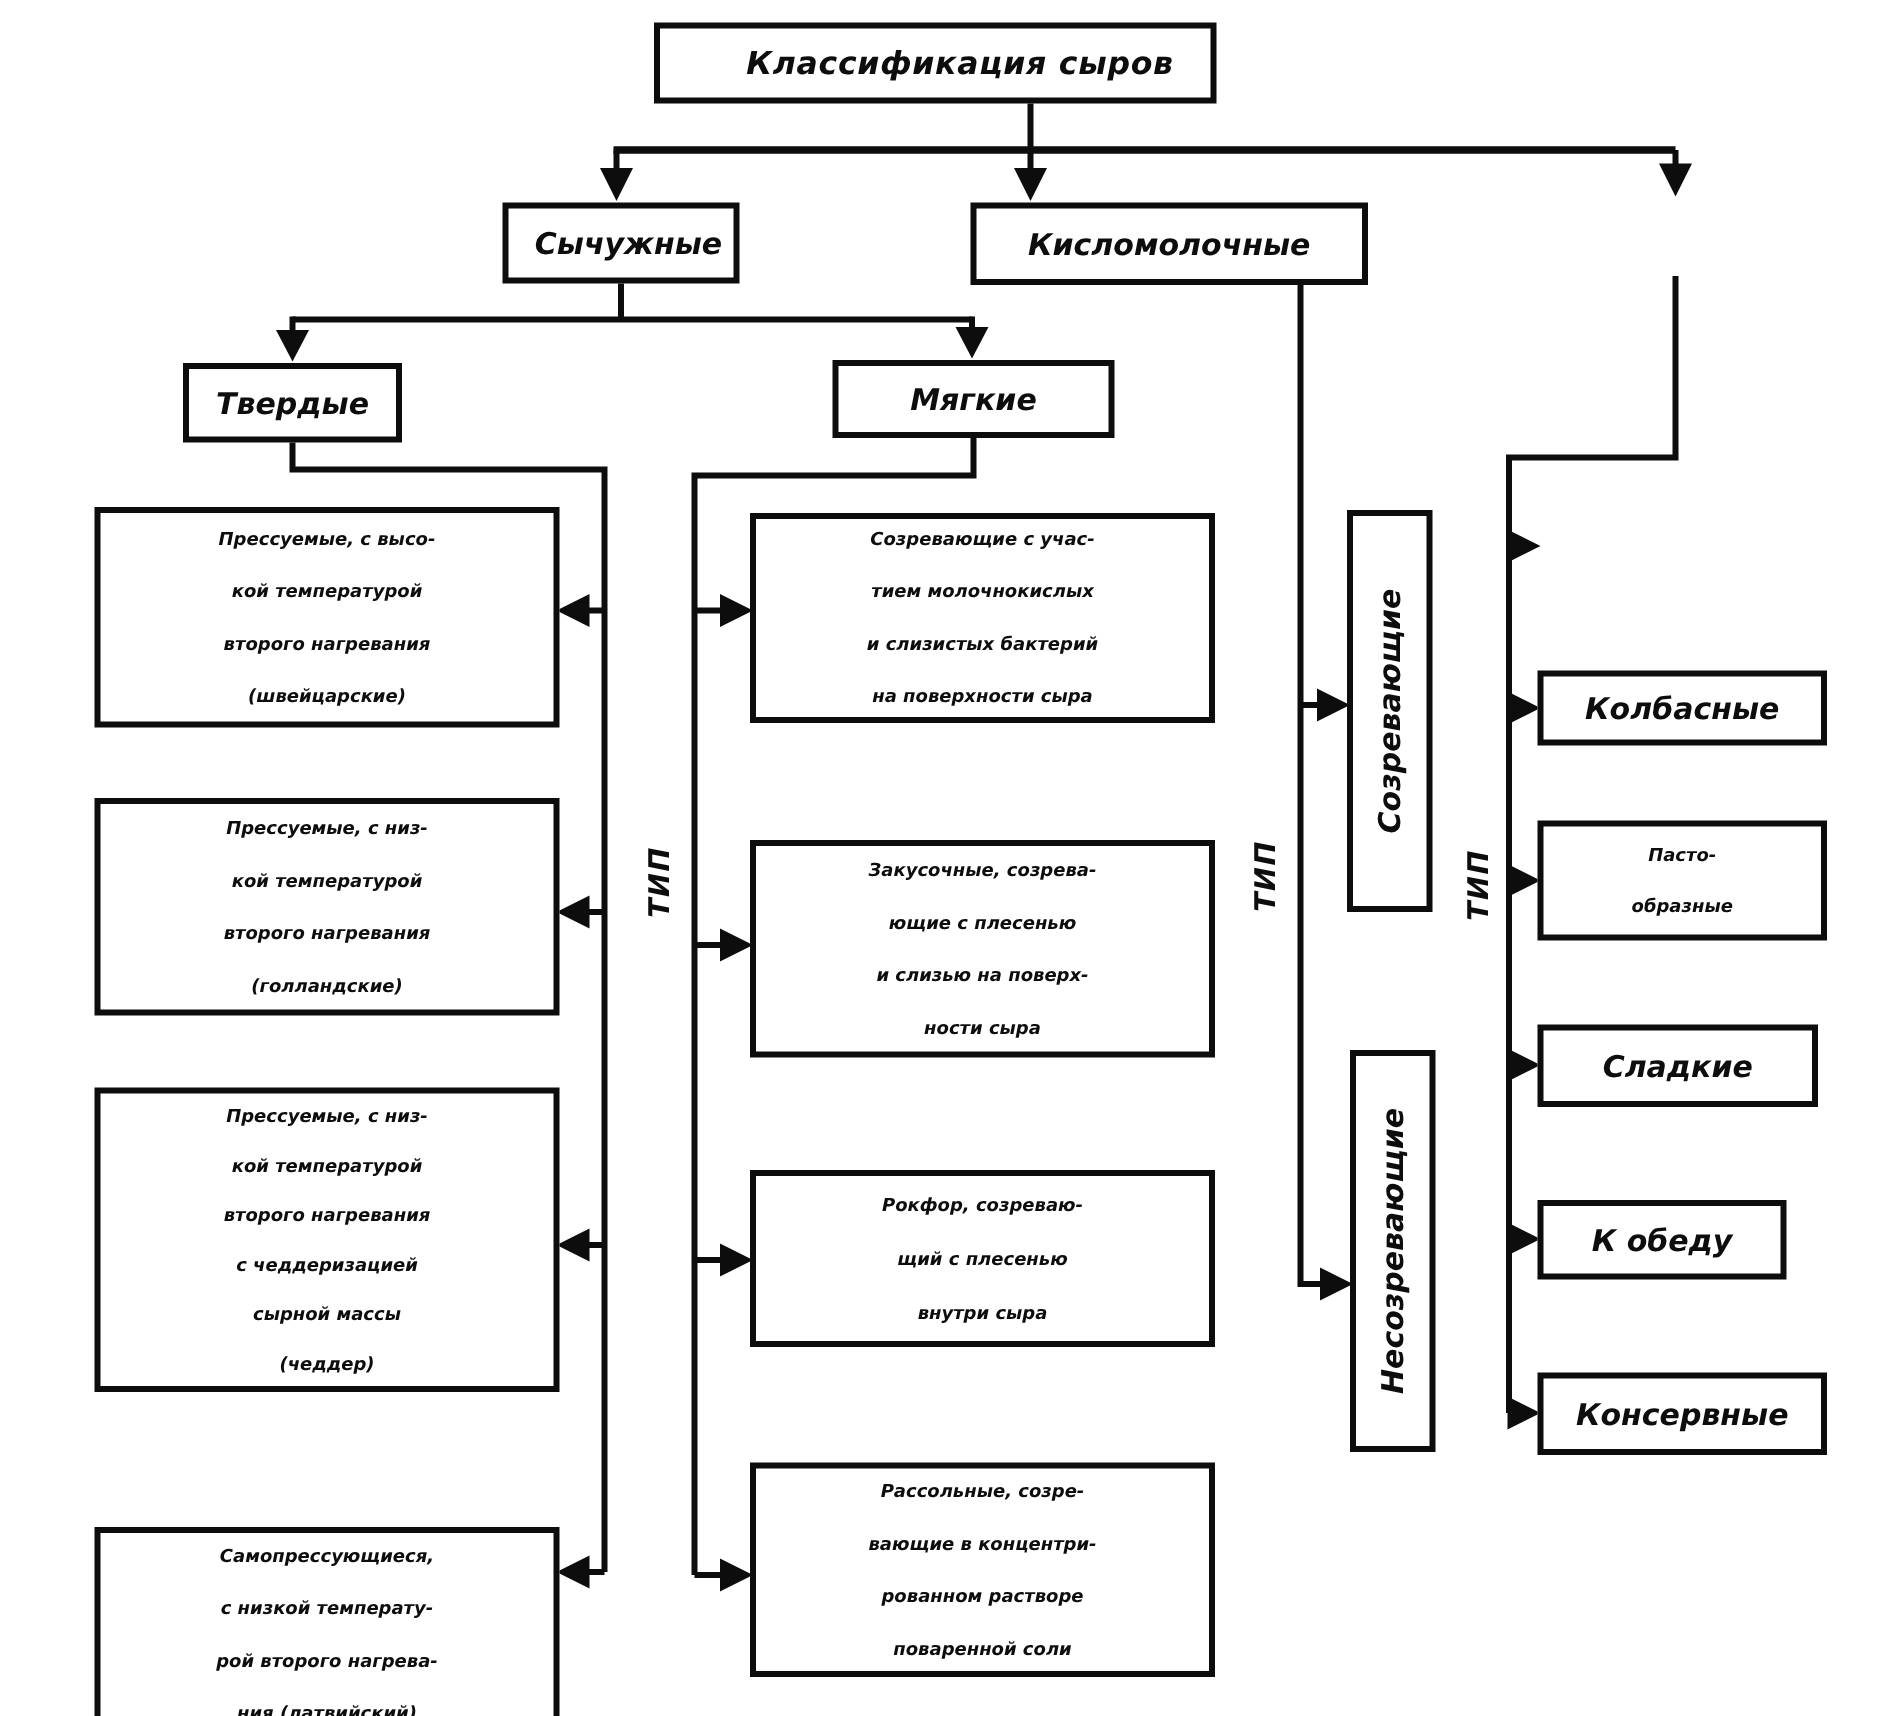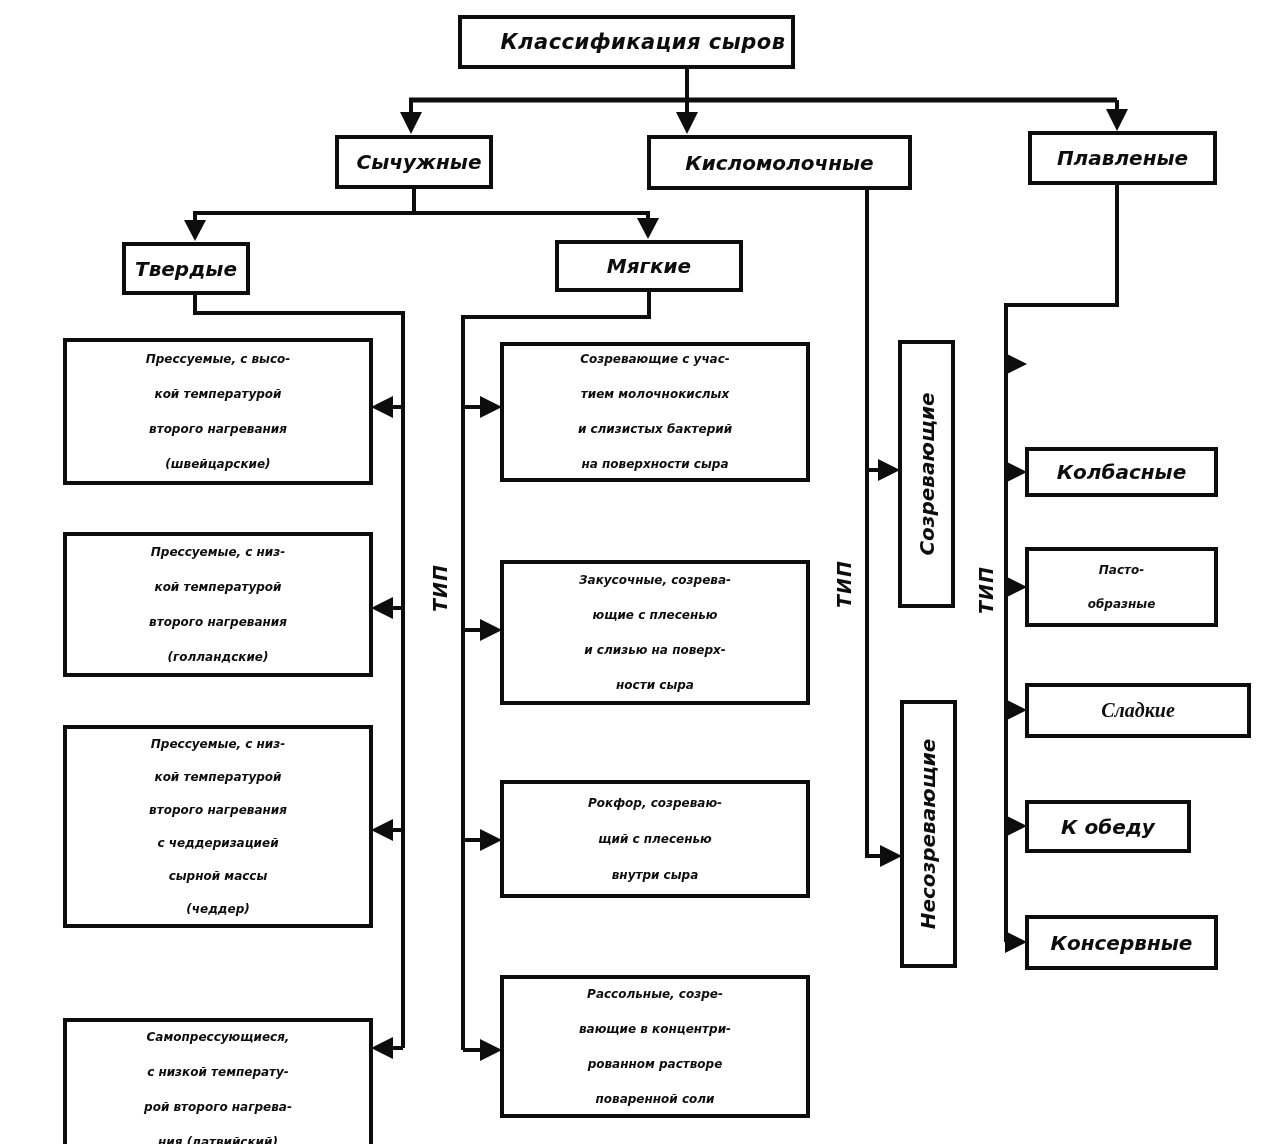--- a/index.html
+++ b/index.html
@@ -79,27 +79,26 @@
       <path class="wire" d="M1117 184 V305 H1006 V942"></path>
       <polygon class="head" points="1005,353 1005,375 1027,364"></polygon>
       <polygon class="head" points="1005,461 1005,483 1027,472"></polygon>
       <polygon class="head" points="1005,576 1005,598 1027,587"></polygon>
       <polygon class="head" points="1005,699 1005,721 1027,710"></polygon>
       <polygon class="head" points="1005,815 1005,837 1027,826"></polygon>
       <polygon class="head" points="1005,931 1005,953 1027,942"></polygon>
     </g>
   </svg>
 
-  <div class="box root" style="left:458px;top:15px;width:337px;height:54px;padding-left:33px;">Классификация сыров</div>
+  <div class="box root" style="left:436px;top:15px;width:375px;height:54px;padding-left:33px;">Классификация сыров</div>
 
   <div class="box lvl" style="left:335px;top:135px;width:158px;height:54px;padding-left:10px;">Сычужные</div>
   <div class="box lvl" style="left:647px;top:135px;width:265px;height:55px;">Кисломолочные</div>
-  <div class="box lvl" style="left:1028px;top:131px;width:189px;height:54px;">Плавленые</div>
 
-  <div class="box lvl" style="left:122px;top:242px;width:128px;height:53px;">Твердые</div>
+  <div class="box lvl" style="left:122px;top:242px;width:146px;height:53px;">Твердые</div>
   <div class="box lvl" style="left:555px;top:240px;width:188px;height:52px;">Мягкие</div>
 
   <div class="box txt" style="left:63px;top:338px;width:310px;height:147px;">Прессуемые, с высо-
 кой температурой
 второго нагревания
 (швейцарские)</div>
   <div class="box txt" style="left:63px;top:532px;width:310px;height:145px;">Прессуемые, с низ-
 кой температурой
 второго нагревания
 (голландские)</div>
@@ -133,21 +132,21 @@
   <div class="box vbox" style="left:898px;top:340px;width:57px;height:268px;">
     <span>Созревающие</span>
   </div>
   <div class="box vbox" style="left:900px;top:700px;width:57px;height:268px;">
     <span>Несозревающие</span>
   </div>
 
   <div class="box txt" style="left:1025px;top:547px;width:193px;height:80px;line-height:34px;">Пасто-
 образные</div>
   <div class="box lvl" style="left:1025px;top:447px;width:193px;height:50px;">Колбасные</div>
-  <div class="box lvl" style="left:1025px;top:683px;width:226px;height:55px;font-family:Liberation Serif, serif;">Сладкие</div>
+  <div class="box lvl" style="left:1025px;top:683px;width:187px;height:55px;">Сладкие</div>
   <div class="box lvl" style="left:1025px;top:800px;width:166px;height:53px;font-style:italic;">К обеду</div>
   <div class="box lvl" style="left:1025px;top:915px;width:193px;height:55px;">Консервные</div>
 
   <div class="tip" style="left:416px;top:550px;width:48px;height:75px;">
     <span>ТИП</span>
   </div>
   <div class="tip" style="left:820px;top:548px;width:48px;height:72px;">
     <span>ТИП</span>
   </div>
   <div class="tip" style="left:962px;top:552px;width:48px;height:75px;">

